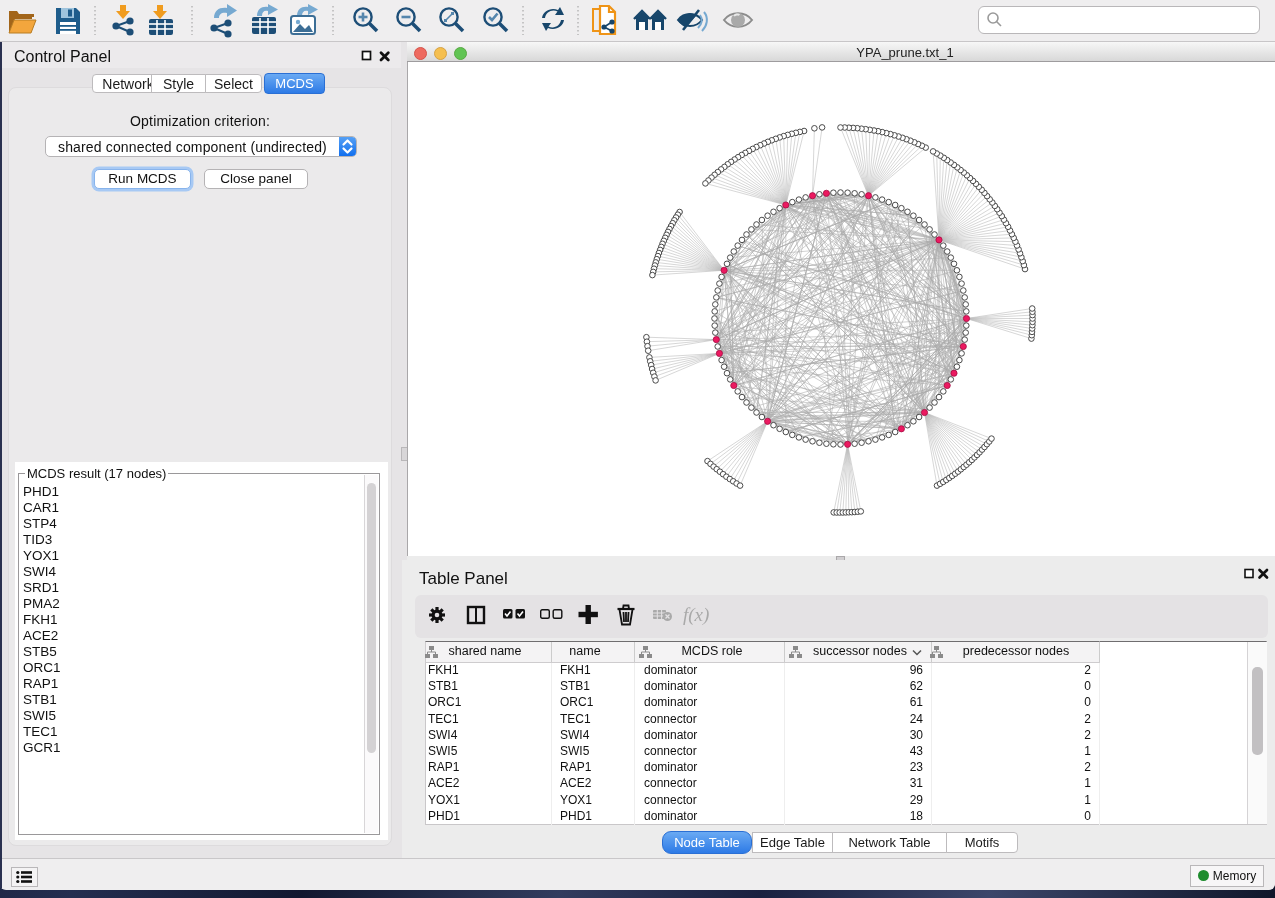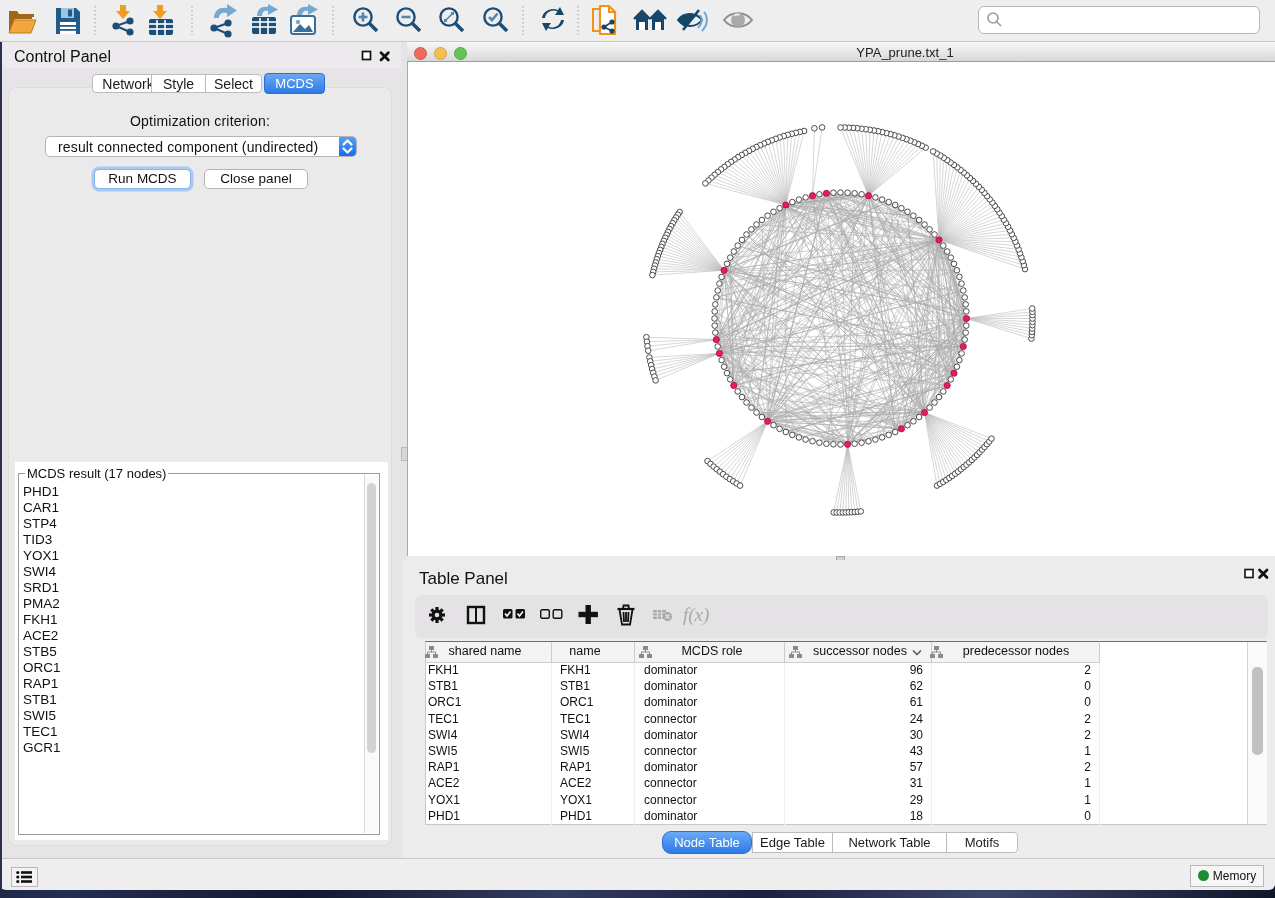--- a/index.html
+++ b/index.html
@@ -255,21 +255,21 @@
  <rect x="2.5" y="2.5" width="8" height="8" fill="#fff" stroke="#111" stroke-width="1.7"></rect>
  <path d="M21 3.8 L28.3 11.1 M28.3 3.8 L21 11.1" stroke="#111" stroke-width="2.8" stroke-linecap="round"></path>
 </svg>
 <div id="cp-panel"></div>
 <div class="tab" style="left:92px;width:72px;border-radius:4px 0 0 4px">Network</div>
 <div class="tab" style="left:151px;width:55px">Style</div>
 <div class="tab" style="left:205px;width:57px;border-radius:0 4px 4px 0">Select</div>
 <div id="tab-mcds">MCDS</div>
 <div id="opt-label">Optimization criterion:</div>
 <div id="dropdown">
- <div id="dd-text">result connected component (undirected)</div>
+ <div id="dd-text">shared connected component (undirected)</div>
  <div id="dd-btn">
   <svg width="17" height="19" viewBox="0 0 17 19">
    <path d="M4.5 7.5 L8.5 3.5 L12.5 7.5" fill="none" stroke="#fff" stroke-width="2.2" stroke-linecap="round" stroke-linejoin="round"></path>
    <path d="M4.5 11.5 L8.5 15.5 L12.5 11.5" fill="none" stroke="#fff" stroke-width="2.2" stroke-linecap="round" stroke-linejoin="round"></path>
   </svg>
  </div>
 </div>
 <div class="btn" id="run-btn">Run MCDS</div>
 <div class="btn" id="close-btn">Close panel</div>
 <div id="resbox"></div>
@@ -1348,21 +1348,21 @@
 <div class="td" style="left:850px;top:727.8px;width:73px;text-align:right">30</div>
 <div class="td" style="left:1000px;top:727.8px;width:91px;text-align:right">2</div>
 <div class="td" style="left:428px;top:744.0px">SWI5</div>
 <div class="td" style="left:560px;top:744.0px">SWI5</div>
 <div class="td" style="left:644px;top:744.0px">connector</div>
 <div class="td" style="left:850px;top:744.0px;width:73px;text-align:right">43</div>
 <div class="td" style="left:1000px;top:744.0px;width:91px;text-align:right">1</div>
 <div class="td" style="left:428px;top:760.2px">RAP1</div>
 <div class="td" style="left:560px;top:760.2px">RAP1</div>
 <div class="td" style="left:644px;top:760.2px">dominator</div>
-<div class="td" style="left:850px;top:760.2px;width:73px;text-align:right">57</div>
+<div class="td" style="left:850px;top:760.2px;width:73px;text-align:right">23</div>
 <div class="td" style="left:1000px;top:760.2px;width:91px;text-align:right">2</div>
 <div class="td" style="left:428px;top:776.4px">ACE2</div>
 <div class="td" style="left:560px;top:776.4px">ACE2</div>
 <div class="td" style="left:644px;top:776.4px">connector</div>
 <div class="td" style="left:850px;top:776.4px;width:73px;text-align:right">31</div>
 <div class="td" style="left:1000px;top:776.4px;width:91px;text-align:right">1</div>
 <div class="td" style="left:428px;top:792.6px">YOX1</div>
 <div class="td" style="left:560px;top:792.6px">YOX1</div>
 <div class="td" style="left:644px;top:792.6px">connector</div>
 <div class="td" style="left:850px;top:792.6px;width:73px;text-align:right">29</div>

